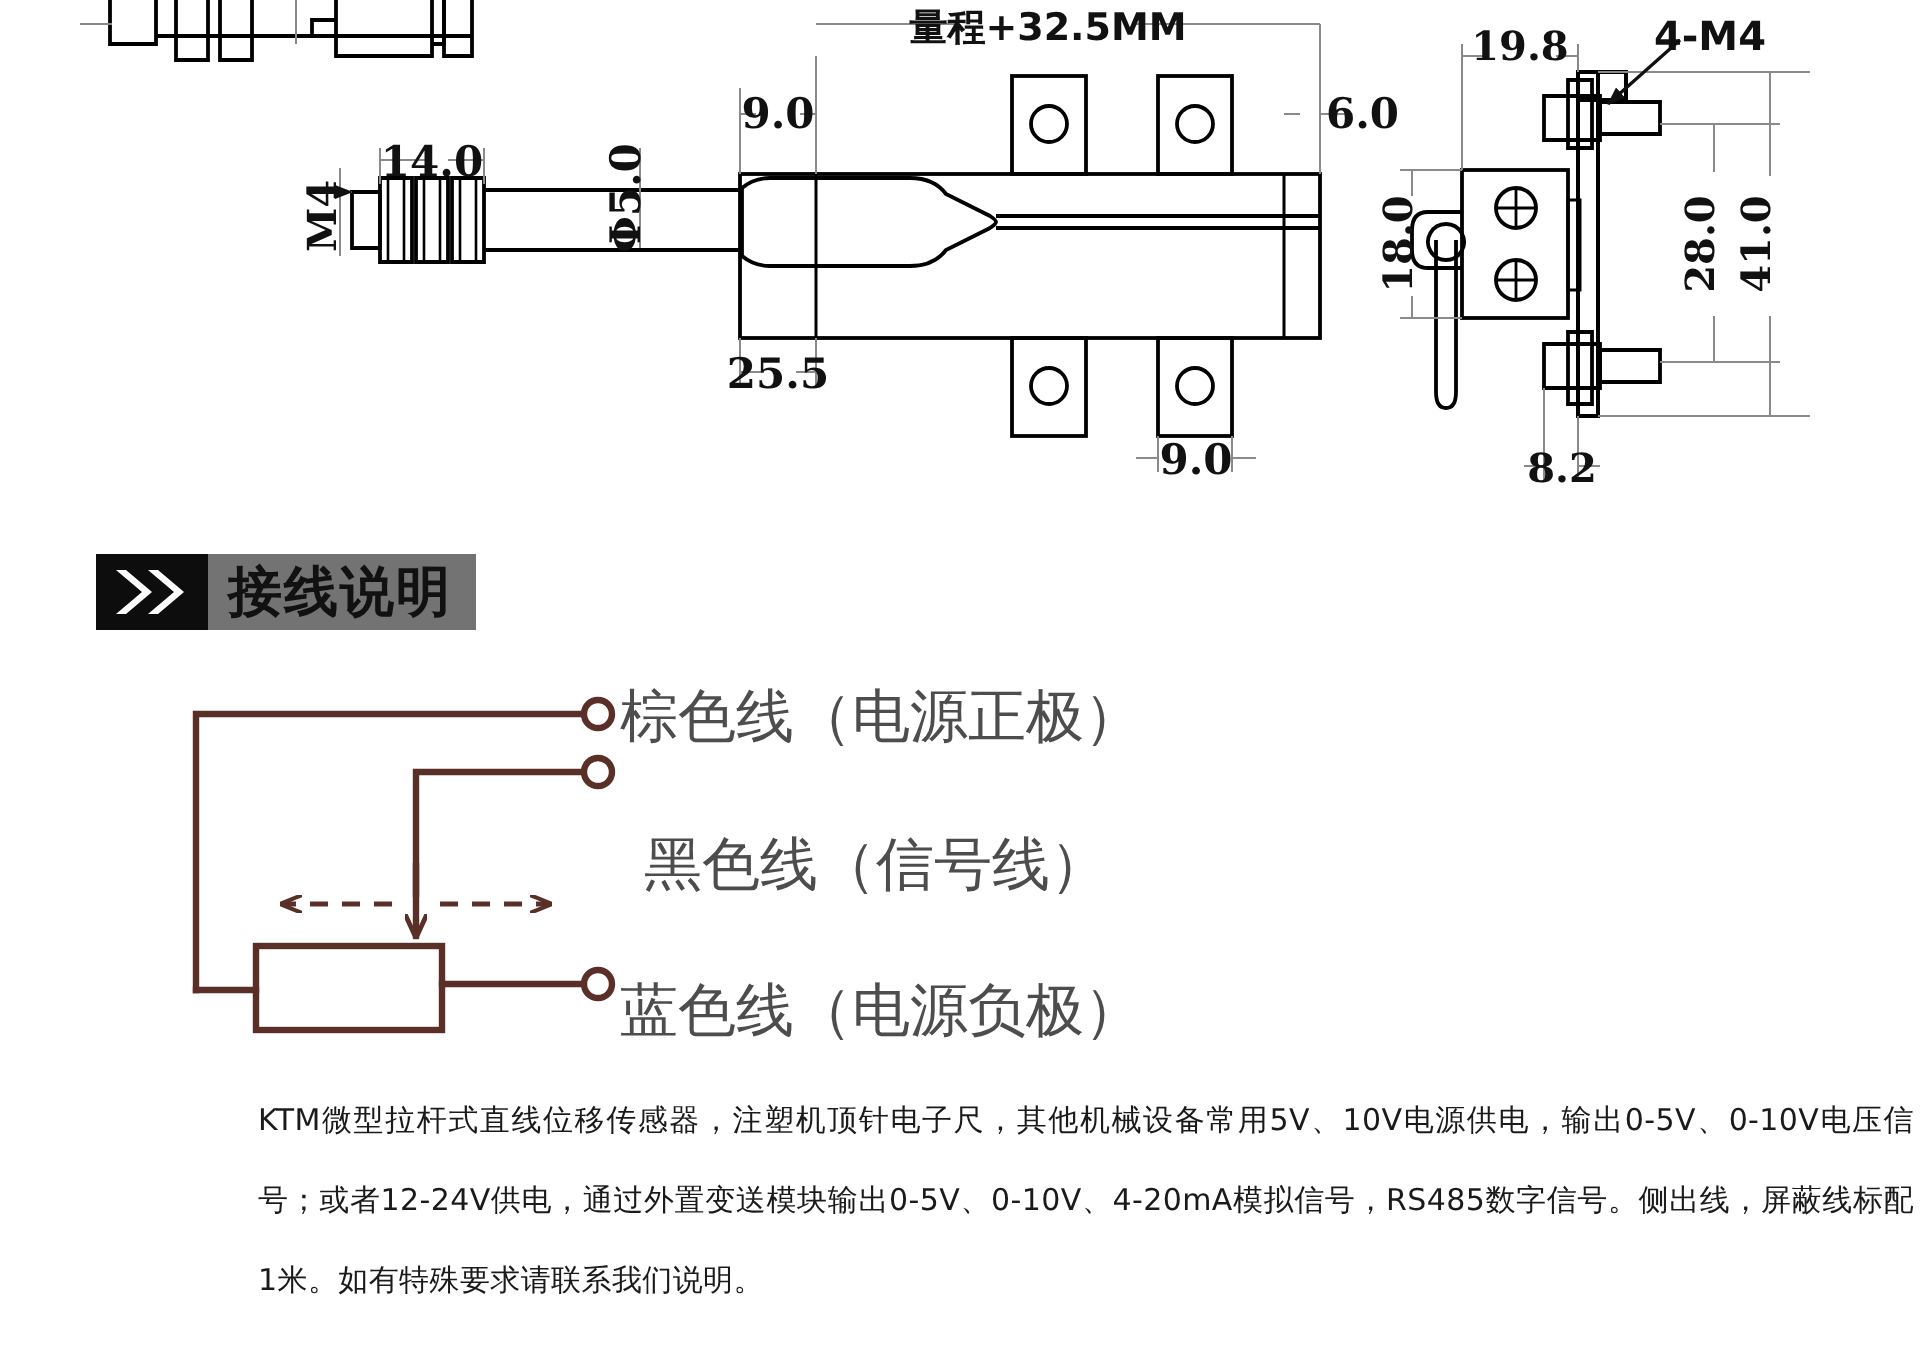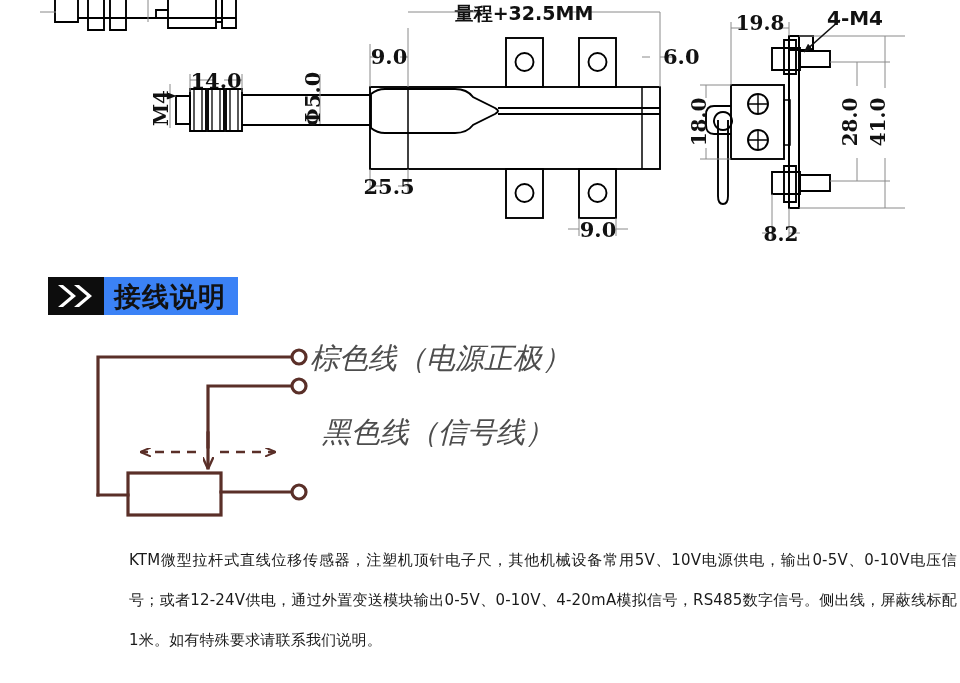--- a/index.html
+++ b/index.html
@@ -43,21 +43,21 @@
     align-items: stretch;
   }
   .chev-block {
     width: 56px;
     background: #0d0d0d;
     display: flex;
     align-items: center;
     justify-content: center;
   }
   .header-band {
-    background: #3b82f6;
+    background: #737373;
     display: flex;
     align-items: center;
     padding: 0 12px 0 10px;
   }
   .header-title {
     font-family: "DejaVu Sans", "Liberation Sans", sans-serif;
     font-size: 27px;
     font-weight: 700;
     color: #111111;
     letter-spacing: 1px;
@@ -79,21 +79,20 @@
     pointer-events: none;
   }
   .wire-label {
     position: absolute;
     font-family: "DejaVu Sans", "Liberation Sans", sans-serif;
     font-size: 29px;
     font-weight: 400;
     color: #4d4d4d;
     white-space: nowrap;
     line-height: 1;
-    font-style: italic;
   }
   .wire-label.l0 { left: 310px; top: 19px; }
   .wire-label.l1 { left: 322px; top: 93px; }
   .wire-label.l2 { left: 310px; top: 166px; }
 
   
   .description {
     position: absolute;
     left: 86px;
     top: 540px;
@@ -347,19 +346,20 @@
         <circle cx="299" cy="32" r="7"></circle>
         <circle cx="299" cy="61" r="7"></circle>
         <circle cx="299" cy="167" r="7"></circle>
       </g>
     </svg>
   </div>
 
   <div class="wire-labels">
     <div class="wire-label l0">棕色线（电源正极）</div>
     <div class="wire-label l1">黑色线（信号线）</div>
+    <div class="wire-label l2">蓝色线（电源负极）</div>
   </div>
 
   <div class="description">
     <p>KTM微型拉杆式直线位移传感器，注塑机顶针电子尺，其他机械设备常用5V、10V电源供电，输出0-5V、0-10V电压信号；或者12-24V供电，通过外置变送模块输出0-5V、0-10V、4-20mA模拟信号，RS485数字信号。侧出线，屏蔽线标配1米。如有特殊要求请联系我们说明。</p>
   </div>
 
 </div>
 
 </body></html>

